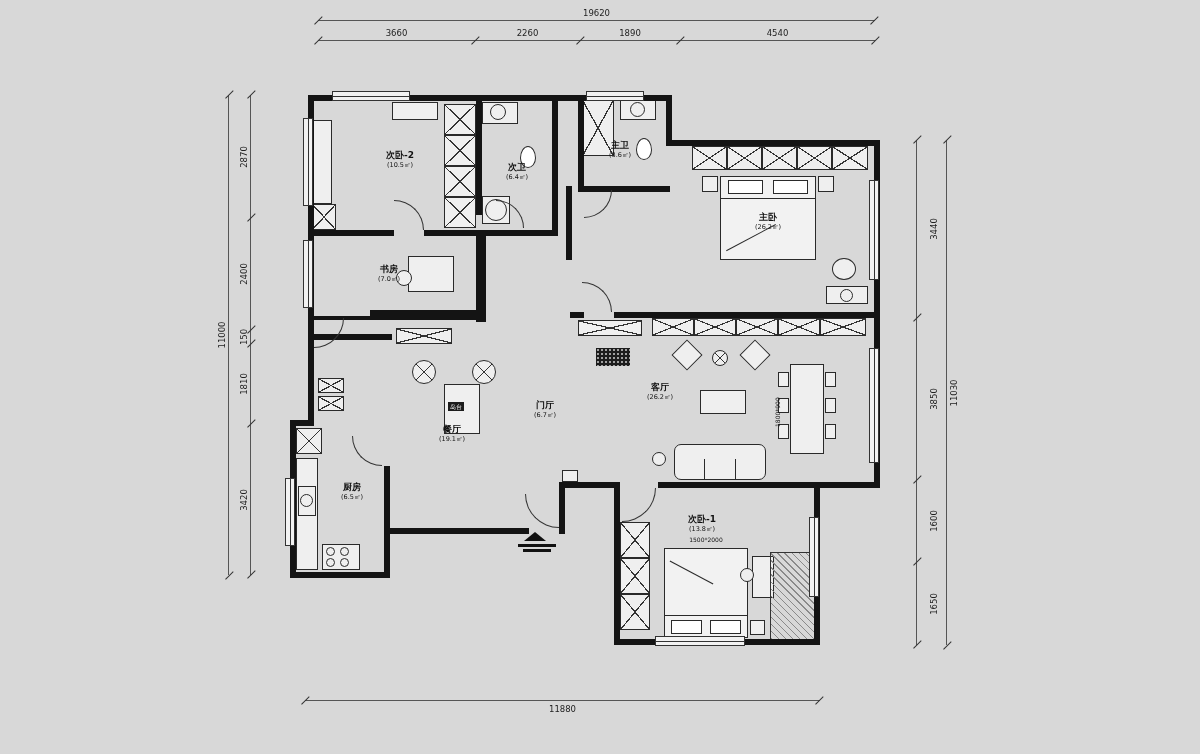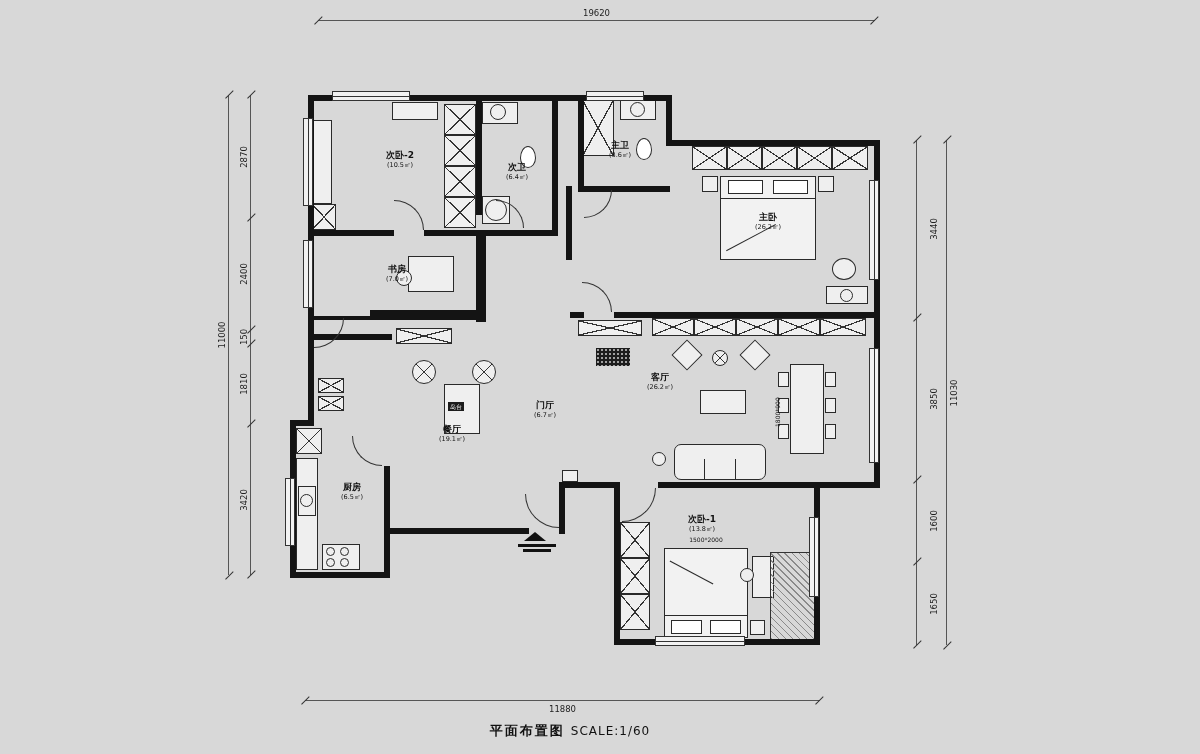--- a/index.html
+++ b/index.html
@@ -67,20 +67,34 @@
   .title .t2{font-size:12px;margin-left:6px;letter-spacing:1px}
 </style>
 </head>
 <body>
 
 <div class="canvas">
 
   <div class="dimline h tickable" style="left:318px;top:20px;width:557px">
     <span class="hlabel">19620</span>
   </div>
+  <div class="dimrow" style="left:318px;top:40px;width:557px">
+    <div class="seg" style="width:157px">
+        <span class="hlabel">3660</span>
+      </div>
+    <div class="seg" style="width:105px">
+        <span class="hlabel">2260</span>
+      </div>
+    <div class="seg" style="width:100px">
+        <span class="hlabel">1890</span>
+      </div>
+    <div class="seg" style="width:195px">
+        <span class="hlabel">4540</span>
+      </div>
+  </div>
 
   <div class="dimline v tickable leftside" style="left:228px;top:95px;height:480px">
     <span class="vlabel">11000</span>
   </div>
   <div class="dimcol leftside" style="left:250px;top:95px;height:480px">
     <div class="seg" style="height:123px">
         <span class="vlabel">2870</span>
       </div>
     <div class="seg" style="height:112px">
         <span class="vlabel">2400</span>
@@ -273,42 +287,39 @@
       <span class="ra">(6.4㎡)</span>
   </div>
   <div class="room-label" style="left:596px;top:140px;width:48px">
     <span class="rn">主卫</span>
       <span class="ra">(3.6㎡)</span>
   </div>
   <div class="room-label" style="left:738px;top:212px;width:60px">
     <span class="rn">主卧</span>
       <span class="ra">(26.2㎡)</span>
   </div>
-  <div class="room-label" style="left:372px;top:264px;width:50px">
+  <div class="room-label" style="left:364px;top:264px;width:50px">
     <span class="rn">书房</span>
       <span class="ra">(7.0㎡)</span>
   </div>
   <div class="room-label" style="left:424px;top:424px;width:56px">
     <span class="rn">餐厅</span>
       <span class="ra">(19.1㎡)</span>
   </div>
   <div class="room-label" style="left:520px;top:400px;width:50px">
     <span class="rn">门厅</span>
       <span class="ra">(6.7㎡)</span>
   </div>
-  <div class="room-label" style="left:632px;top:372px;width:56px">
+  <div class="room-label" style="left:632px;top:382px;width:56px">
     <span class="rn">客厅</span>
       <span class="ra">(26.2㎡)</span>
   </div>
   <div class="room-label" style="left:326px;top:482px;width:52px">
     <span class="rn">厨房</span>
       <span class="ra">(6.5㎡)</span>
   </div>
   <div class="room-label" style="left:672px;top:514px;width:60px">
     <span class="rn">次卧-1</span>
       <span class="ra">(13.8㎡)</span>
   </div>
 
-  <div class="title">
-    <span class="t1">平面布置图</span><span class="t2">SCALE:1/60</span>
-  </div>
 
 </div>
 
 </body></html>

